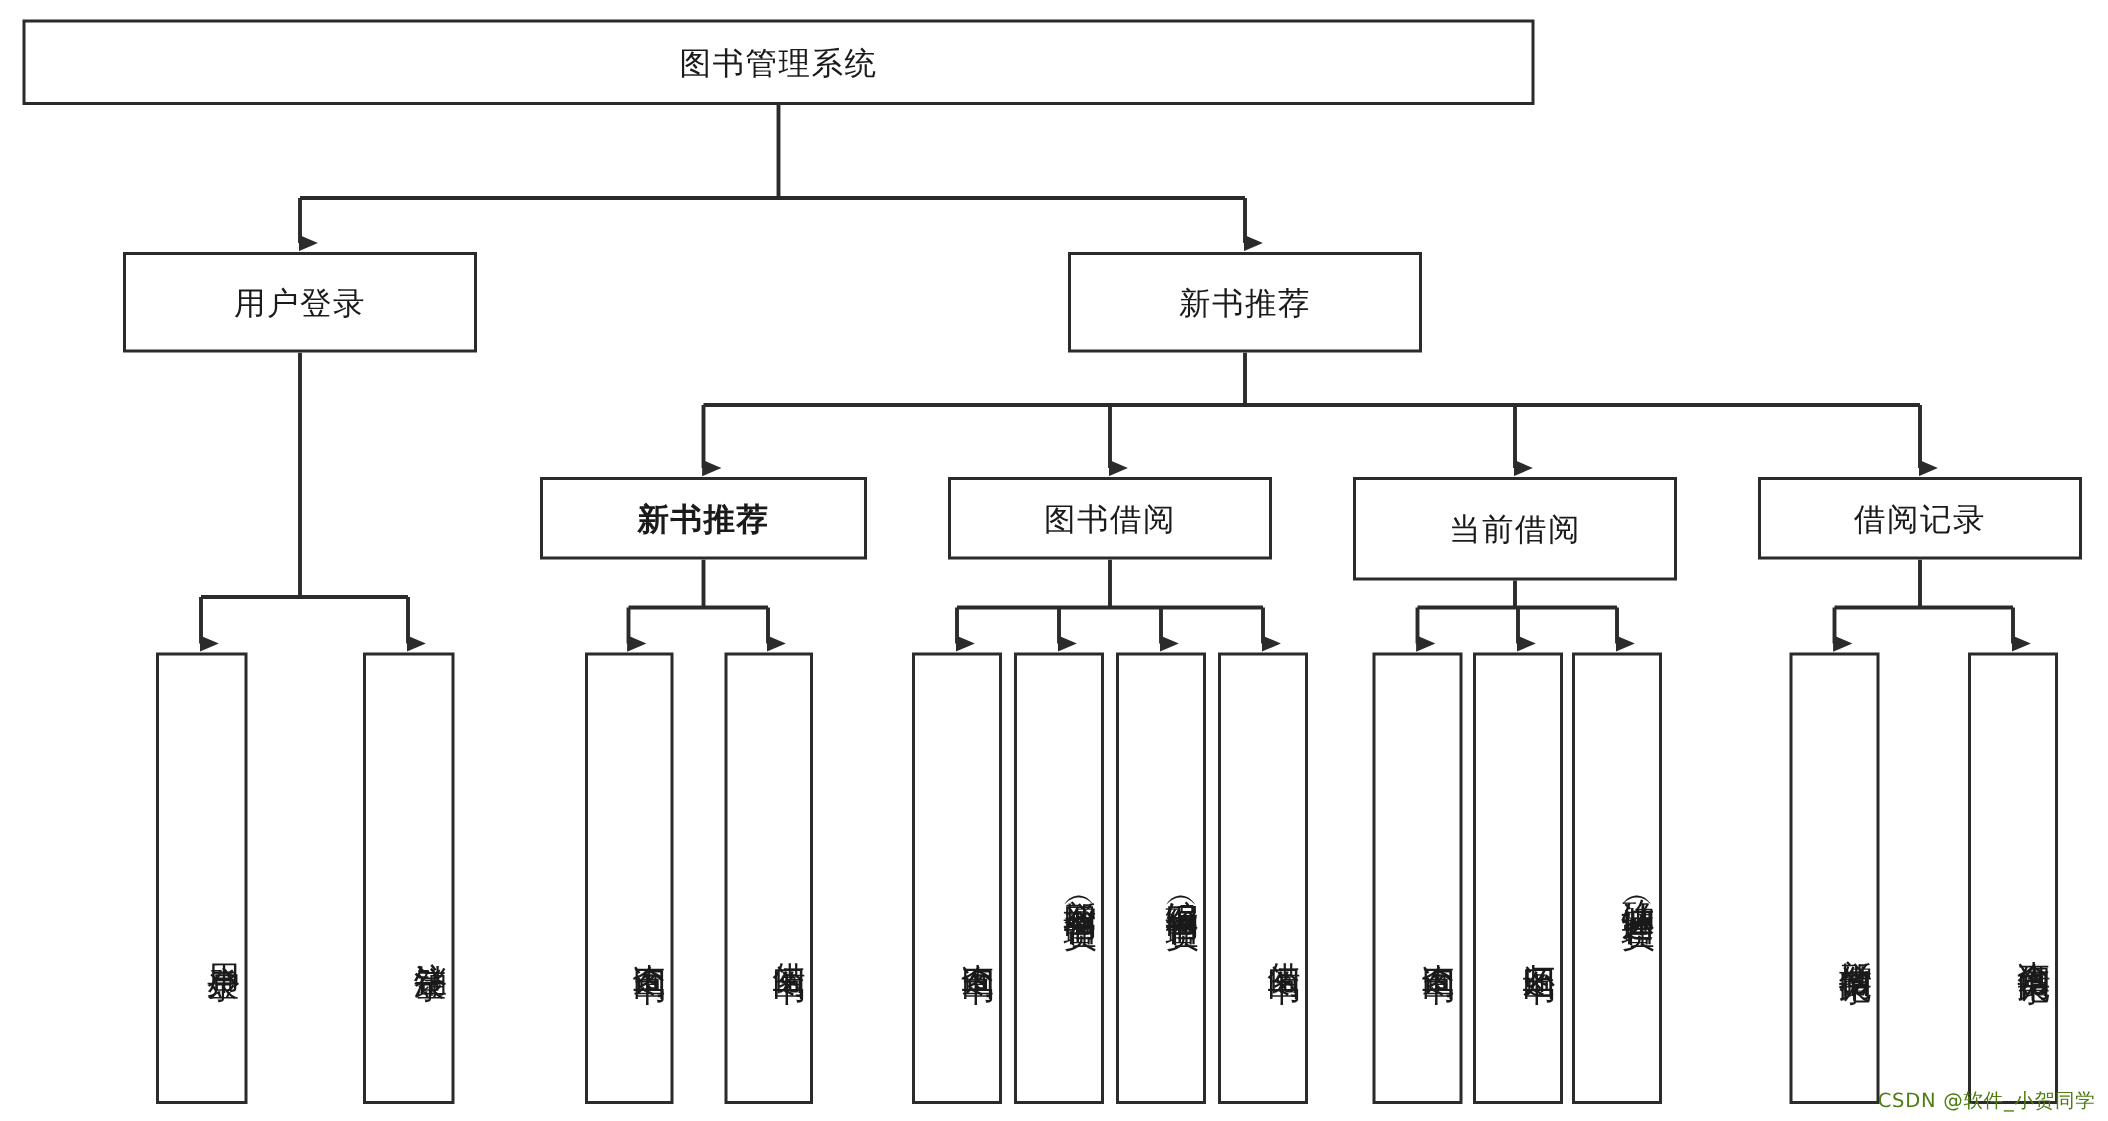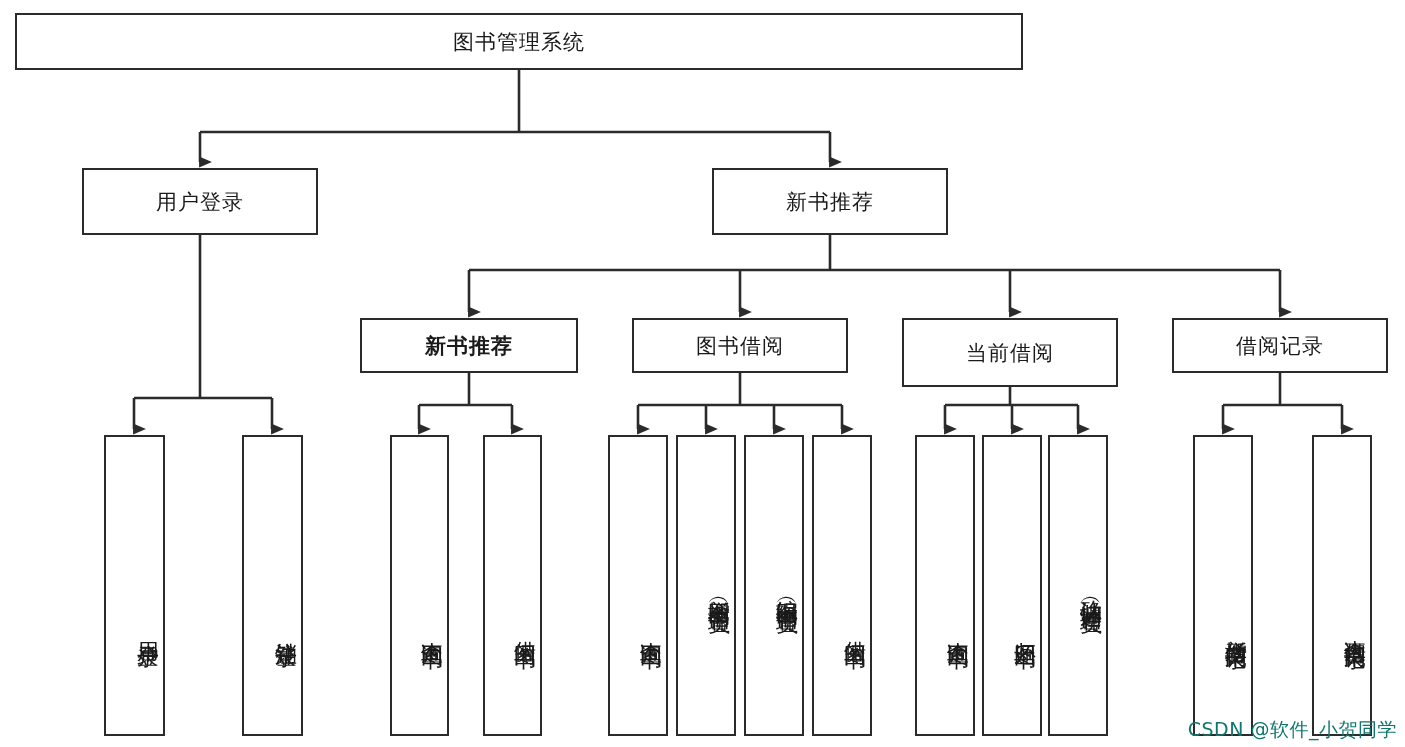--- a/index.html
+++ b/index.html
@@ -53,22 +53,22 @@
   .wire {
     stroke: #2b2b2b;
     stroke-width: 2.6;
     fill: none;
   }
   .arrowhead { fill: #2b2b2b; }
   #watermark {
     position: absolute;
     right: 8px;
     bottom: 4px;
-    font-size: 19px;
-    color: #0f766e;
+    font-size: 13px;
+    color: #4d7c0f;
     z-index: 5;
     white-space: nowrap;
     letter-spacing: 0.5px;
   }
 </style>
 </head>
 <body>
 
 <div id="canvas">
 

